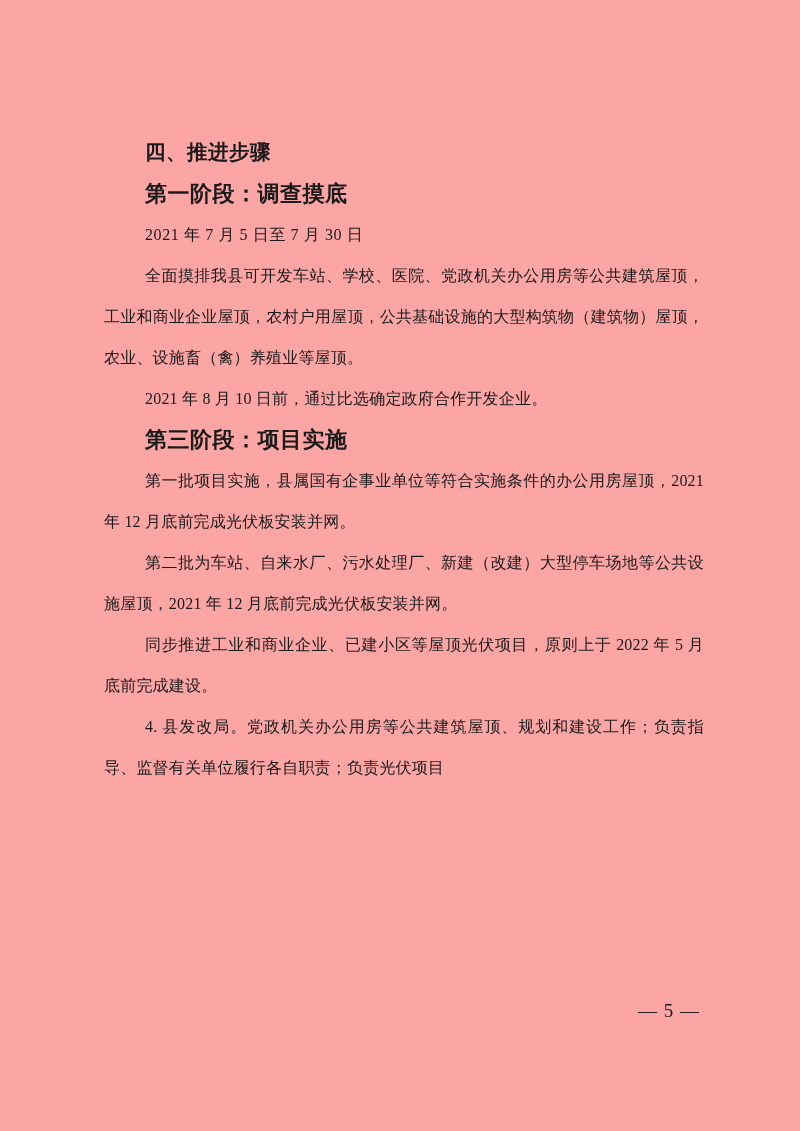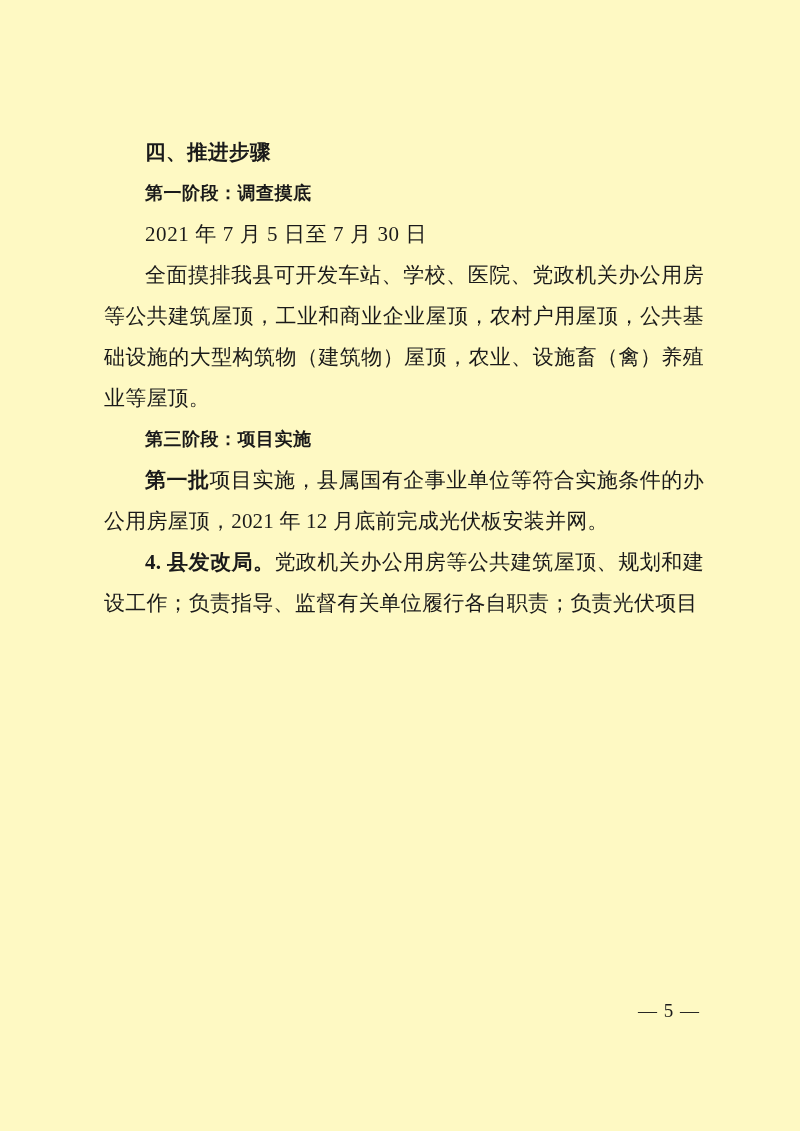--- a/index.html
+++ b/index.html
@@ -4,60 +4,60 @@
 <style>
   html, body {
     margin: 0;
     padding: 0;
     background: #ffffff;
   }
   .page {
     position: relative;
     width: 800px;
     height: 1131px;
-    background: #fef9c3;
+    background: #fca5a5;
     font-family: "Liberation Serif", "DejaVu Serif", serif;
     color: #1a1a1a;
     overflow: hidden;
   }
   .content {
     position: absolute;
     left: 104px;
     top: 132px;
     width: 600px;
   }
   .para {
-    font-size: 21px;
+    font-size: 16px;
     line-height: 41px;
     text-align: justify;
     text-justify: inter-ideograph;
     margin: 0 0 0 0;
     letter-spacing: 0.2px;
   }
   .indent2 {
     text-indent: 41px;
   }
   .heading {
     font-weight: bold;
     font-size: 20.5px;
     line-height: 41px;
     text-indent: 41px;
     margin: 0;
     letter-spacing: 0.5px;
   }
   .sub-heading {
     font-weight: bold;
-    font-size: 18px;
+    font-size: 22px;
     line-height: 41px;
     text-indent: 41px;
     margin: 0;
     letter-spacing: 0.5px;
   }
   .bold-lead {
-    font-weight: bold;
+    font-weight: normal;
   }
   .footer {
     position: absolute;
     left: 0;
     top: 1000px;
     width: 800px;
     text-align: right;
     padding-right: 100px;
     box-sizing: border-box;
     font-size: 19px;
@@ -77,27 +77,30 @@
 
     <p class="heading">四、推进步骤</p>
 
     <p class="sub-heading">第一阶段：调查摸底</p>
 
     <p class="para indent2 nowrap-num">2021 年 7 月 5 日至 7 月 30 日</p>
 
     <p class="para indent2">全面摸排我县可开发车站、学校、医院、党政机关办公用房等公共建筑屋顶，工业和商业企业屋顶，农村户用屋顶，公共基础设施的大型构筑物（建筑物）屋顶，农业、设施畜（禽）养殖业等屋顶。</p>
 
 
+    <p class="para indent2">2021 年 8 月 10 日前，通过比选确定政府合作开发企业。</p>
 
     <p class="sub-heading">第三阶段：项目实施</p>
 
 
     <p class="para indent2"><span class="bold-lead">第一批</span><span>项目实施，县属国有企事业单位等符合实施条件的办公用房屋顶，2021 年 12 月底前完成光伏板安装并网。</span></p>
 
+    <p class="para indent2"><span class="bold-lead">第二批</span><span>为车站、自来水厂、污水处理厂、新建（改建）大型停车场地等公共设施屋顶，2021 年 12 月底前完成光伏板安装并网。</span></p>
 
+    <p class="para indent2"><span class="bold-lead">同步推进</span><span>工业和商业企业、已建小区等屋顶光伏项目，原则上于 2022 年 5 月底前完成建设。</span></p>
 
 
 
     <p class="para indent2"><span class="bold-lead">4. 县发改局。</span><span>党政机关办公用房等公共建筑屋顶、规划和建设工作；负责指导、监督有关单位履行各自职责；负责光伏项目</span></p>
 
   </div>
 
   <div class="footer">— 5 —</div>
 
 </div>

